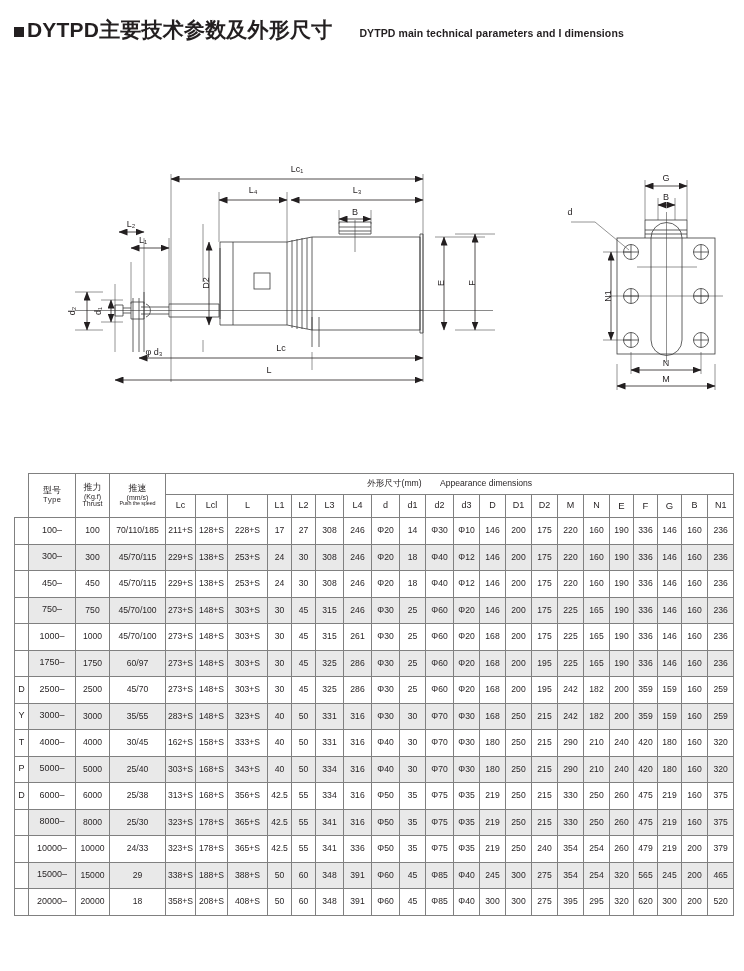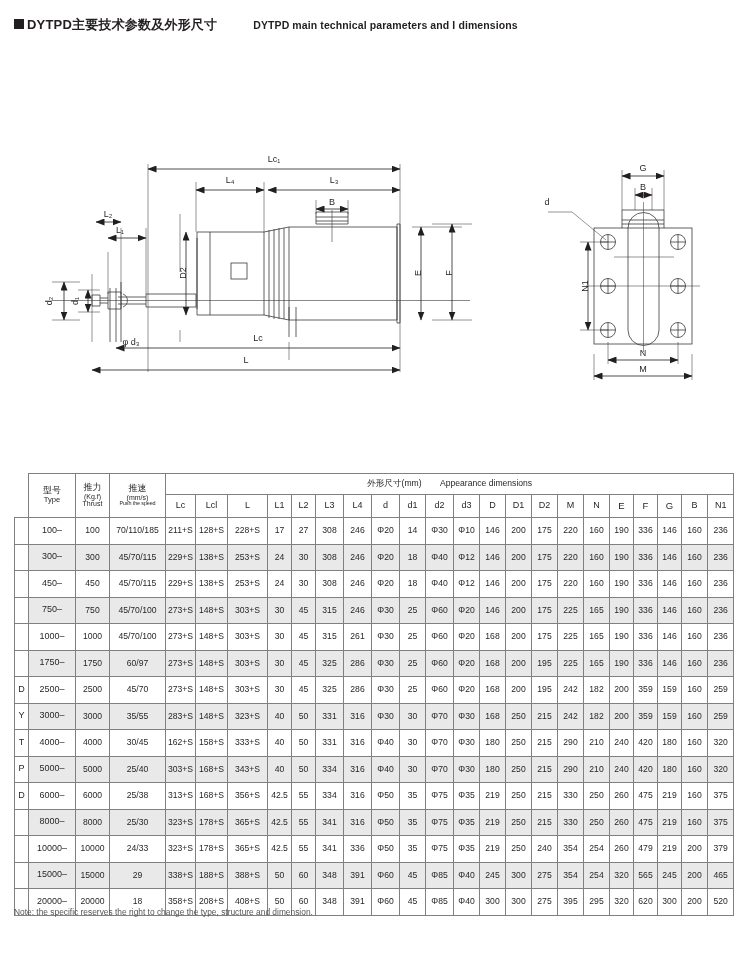--- a/index.html
+++ b/index.html
@@ -16,49 +16,50 @@
     overflow: hidden;
   }
 
   
   .title-row {
     display: flex;
     align-items: baseline;
     padding: 16px 0 0 14px;
   }
   .title-cn {
-    font-size: 13px;
+    font-size: 21px;
     font-weight: bold;
     letter-spacing: .2px;
     white-space: nowrap;
   }
   .sq-bullet {
     display: inline-block;
     width: 10px;
     height: 10px;
     background: #231f20;
     margin-right: 3px;
     vertical-align: baseline;
     position: relative;
     top: 0px;
   }
   .title-en {
     font-size: 10.5px;
     font-weight: bold;
-    margin-left: 36px;
+    margin-left: 27px;
     letter-spacing: .1px;
     white-space: nowrap;
   }
 
   
   .drawing {
     position: relative;
     width: 631px;
     height: 360px;
     margin-top: 8px;
+    margin-left: 23px;
   }
   .drawing svg { display: block; }
 
   
   .table-wrap {
     position: absolute;
     left: 14px;
     top: 473px;
     width: 716px;
   }
@@ -88,21 +89,21 @@
     border-bottom: none;
     border-left: 1px solid #808080;
     border-right: 1px solid #808080;
     letter-spacing: 0;
   }
   td.fam.top { border-top: 1px solid #808080; }
   td.fam.bot { border-bottom: 1px solid #808080; }
   .hdr-cn { font-size: 9px; }
   .hdr-sm { font-size: 7px; }
   .hdr-xs { font-size: 5.4px; letter-spacing: -0.1px; }
-  .hdr-en { font-size: 7.6px; }
+  .hdr-en { font-size: 7.6px; font-family: Liberation Mono, monospace; }
   th.grp { font-size: 8.6px; height: 20px; }
   th.sub { height: 22px; font-size: 9px; }
   th.bold-col { font-weight: bold; font-size: 9.5px; }
   th.typecell { height: 42px; }
   .cell-type { font-size: 9px; }
   .note {
     position: absolute;
     left: 14px;
     top: 906px;
     font-size: 9px;
@@ -769,14 +770,13 @@
           <td>620</td>
           <td>300</td>
           <td>200</td>
           <td>520</td>
         </tr>
       </tbody>
   </table>
 </div>
 
 <div class="note">
-  <div class="en">Note: the specific reserves the right to change the type, structure and dimension.</div>
 </div>
 
 </body></html>

